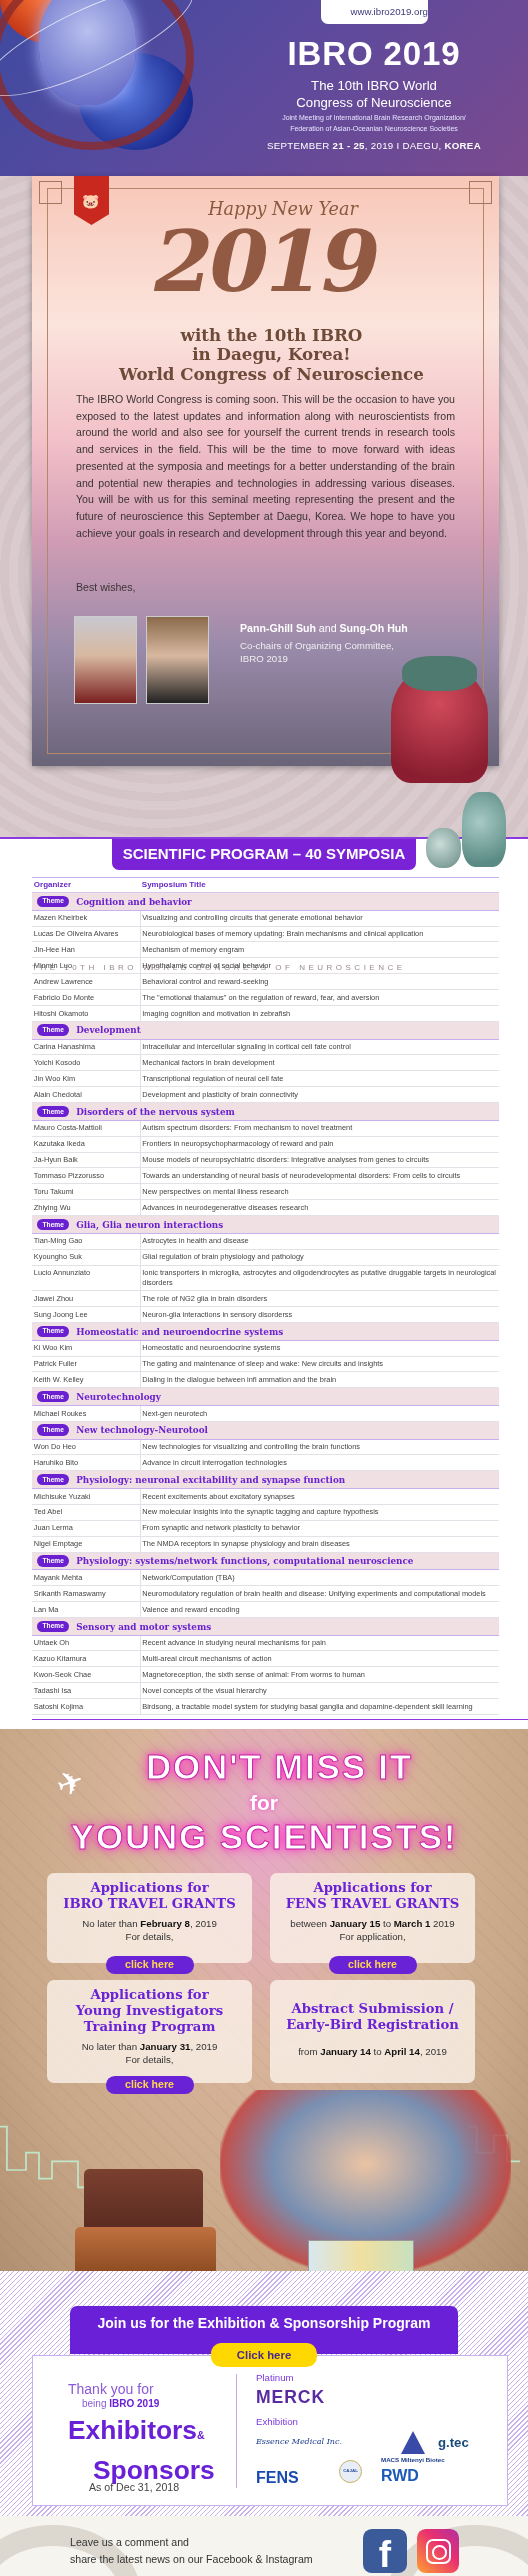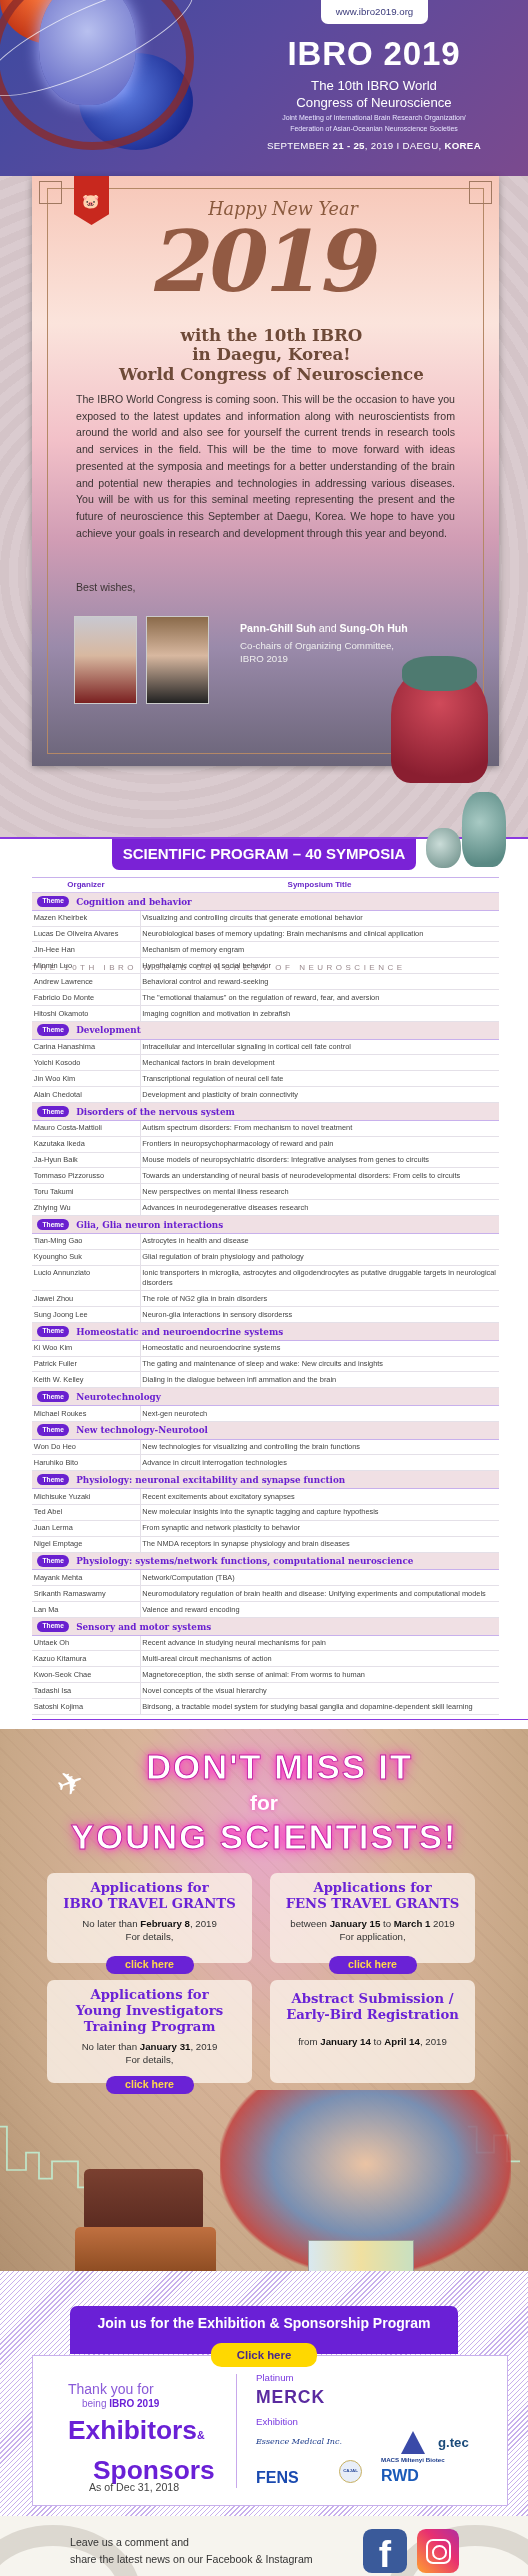--- a/index.html
+++ b/index.html
@@ -7,21 +7,21 @@
   .page { width: 528px; position: relative; overflow: hidden; }
 
   
   .header { height: 176px; position: relative; background: linear-gradient(135deg, #3d4aa0 0%, #5a4a9e 45%, #7b4a8e 100%); overflow: hidden; }
   .header .brain-art { position: absolute; left: -17.6px; top: -26.4px; width: 229px; height: 203px; }
   .header .orb-red { position: absolute; left: 17.6px; top: -17.6px; width: 106px; height: 88px; border-radius: 50%; background: radial-gradient(circle at 40% 40%, #ff7a3a, #b82a10 70%); }
   .header .orb-blue { position: absolute; left: 97px; top: 79px; width: 114px; height: 97px; border-radius: 50%; background: radial-gradient(circle at 40% 40%, #5a7ae0, #1a2a90 75%); }
   .header .ring { position: absolute; left: 8.8px; top: -8.8px; width: 203px; height: 185px; border-radius: 50%; border: 8.8px solid #8a2a2a; opacity: 0.8; }
   .header .brain { position: absolute; left: 57px; top: 8.8px; width: 97px; height: 123px; border-radius: 48% 48% 45% 45%; background: radial-gradient(circle at 50% 40%, #b8c0ef, #6a70c8 80%); box-shadow: 0 0 16px #aab4ff; }
   .header .orbit { position: absolute; left: -8.8px; top: 35px; width: 229px; height: 62px; border-radius: 50%; border: 1.8px solid rgba(255,255,255,0.7); transform: rotate(-25deg); }
-  .url-pill { position: absolute; left: 321px; top: 0; width: 107px; height: 24px; background: #fff; border-radius: 0 0 7px 7px; text-align: center; font-size: 9.7px; line-height: 24px; color: #3a3a7a; }
+  .url-pill { position: absolute; left: 321px; top: 0; width: 107px; height: 24px; background: #fff; border-radius: 0 0 7px 7px; text-align: right; font-size: 9.7px; line-height: 24px; color: #3a3a7a; }
   .hdr-title { position: absolute; left: 264px; top: 35px; width: 220px; text-align: center; color: #fff; font-weight: bold; font-size: 33px; letter-spacing: 0.9px; }
   .hdr-sub { position: absolute; left: 255px; top: 78px; width: 238px; text-align: center; color: #fff; font-size: 13.2px; line-height: 16.7px; }
   .hdr-joint { position: absolute; left: 255px; top: 113px; width: 238px; text-align: center; color: #e8e6ff; font-size: 7px; line-height: 10.6px; }
   .hdr-date { position: absolute; left: 255px; top: 140px; width: 238px; text-align: center; color: #fff; font-size: 9.7px; letter-spacing: 0.3px; }
   .hdr-date b { font-weight: bold; }
 
   
   .greet-section { position: relative; height: 661px; background: #d8c8cc; }
   .greet-bg-pattern { position: absolute; inset: 0; background: repeating-radial-gradient(circle at 30% 60%, rgba(255,255,255,0.06) 0 8.8px, rgba(0,0,0,0.02) 8.8px 17.6px); }
   .card { position: absolute; left: 32px; top: 0; width: 467px; height: 590px; background: linear-gradient(180deg, #f7c7b8 0%, #fbe4dc 25%, #f2c0c8 45%, #d09cb4 62%, #9a8aaa 80%, #6a6478 100%); box-shadow: 0 1.8px 7px rgba(0,0,0,0.35); }
@@ -45,21 +45,21 @@
   .knot { position: absolute; left: 370px; top: 480px; width: 75px; height: 35px; background: #4e7a70; border-radius: 40%; }
   .vase-big { position: absolute; left: 462px; top: 616px; width: 44px; height: 75px; background: radial-gradient(circle at 40% 40%, #a8cac4, #5a8a84 80%); border-radius: 40% 40% 30% 30%; }
   .vase-small { position: absolute; left: 426px; top: 652px; width: 35px; height: 40px; background: radial-gradient(circle at 40% 40%, #cadcd8, #7a9a94 80%); border-radius: 45%; }
   .greet-footer { position: absolute; left: 32px; top: 787px; font-size: 8px; letter-spacing: 3.5px; color: #9a8a8e; }
 
   
   .sp-divider { height: 1.8px; background: #8a3ae0; }
   .sp-tab { margin: 0 auto; width: 304px; height: 31px; background: #7a22d6; border-radius: 0 0 7px 7px; color: #fff; font-weight: bold; font-size: 15px; text-align: center; line-height: 30px; }
   .program { padding: 7px 0 8.8px 32px; position: relative; }
   table.sym { width: 467px; border-collapse: collapse; font-size: 7.4px; color: #444; }
-  table.sym th { text-align: center; color: #6a2ac8; font-weight: bold; font-size: 8px; padding: 2.6px 1.8px; border-top: 1.8px solid #c8b0ec; border-bottom: 0.9px solid #d8c8ee; margin-left: 8px; }
+  table.sym th { text-align: left; color: #6a2ac8; font-weight: bold; font-size: 8px; padding: 2.6px 1.8px; border-top: 1.8px solid #c8b0ec; border-bottom: 0.9px solid #d8c8ee; margin-left: 8px; }
   table.sym td { padding: 2.6px 1.8px; border-bottom: 0.9px solid #e4e0e8; vertical-align: top; line-height: 9.7px; }
   table.sym td.org { width: 108px; border-right: 0.9px solid #e4e0e8; }
   tr.theme td { background: #f0e0e4; border-bottom: 0.9px solid #c8b0ec; padding: 2.6px 5.3px; color: #6a20d0; font-family: "DejaVu Serif", serif; font-weight: bold; font-size: 8.8px; }
   .theme-badge { display: inline-block; background: #6a20d0; color: #fff; font-family: "Liberation Sans", sans-serif; font-size: 6.6px; padding: 0.9px 5.3px; border-radius: 7px; margin-right: 7px; vertical-align: 0.9px; }
   .program-end { height: 1.8px; background: #8a3ae0; margin-top: 3.5px; }
 
   
   .young { position: relative; height: 542px; background: radial-gradient(ellipse at 50% 20%, #e8a8c8 0%, #d8b49a 35%, #c8a888 70%, #b09070 100%); overflow: hidden; }
   .young .map-lines { position: absolute; inset: 0; background: repeating-linear-gradient(45deg, rgba(120,80,60,0.05) 0 1.8px, transparent 1.8px 12.3px); }
   .plane { position: absolute; left: 57px; top: 35px; font-size: 32px; color: #fff; transform: rotate(-20deg); }
@@ -68,21 +68,21 @@
   .neon2 { position: absolute; left: 0; width: 100%; top: 62px; text-align: center; font-weight: bold; color: #fff; font-size: 21px; text-shadow: 0 0 5.3px #ff40d0; }
   .neon3 { top: 88px; }
   .gcard { position: absolute; width: 205px; background: rgba(250,240,232,0.82); border-radius: 7px; text-align: center; padding-top: 7px; }
   .gcard .gt { font-family: "DejaVu Serif", serif; font-weight: bold; color: #6a22d6; font-size: 13.2px; line-height: 16px; }
   .gcard .gd { font-size: 9.7px; color: #333; margin-top: 4.4px; line-height: 13.2px; }
   .gcard .gd b { font-weight: bold; color: #111; }
   .click-btn { position: absolute; left: 50%; transform: translateX(-50%); bottom: -10.6px; width: 88px; height: 17.6px; border-radius: 8.8px; background: #6a22d6; color: #ffd84a; font-weight: bold; font-size: 10.6px; line-height: 17.6px; text-align: center; cursor: pointer; }
   .gc1 { left: 47px; top: 144px; height: 90px; }
   .gc2 { left: 270px; top: 144px; height: 90px; }
   .gc3 { left: 47px; top: 251px; height: 103px; }
-  .gc4 { left: 270px; top: 251px; height: 103px; padding-top: 11px; }
+  .gc4 { left: 270px; top: 251px; height: 103px; padding-top: 21px; }
   .skyline { position: absolute; left: 0; right: 0; top: 388px; height: 79px; border-top: 1.8px solid rgba(180,255,220,0.0); }
   .suitcase1 { position: absolute; left: 84px; top: 440px; width: 119px; height: 62px; background: linear-gradient(#7a4030, #5a2a20); border-radius: 5.3px; }
   .suitcase2 { position: absolute; left: 75px; top: 498px; width: 141px; height: 48px; background: linear-gradient(#c07040, #8a4a20); border-radius: 5.3px; }
   .people { position: absolute; left: 220px; top: 361px; width: 291px; height: 185px; background: radial-gradient(ellipse at 50% 40%, #f0c8a8 0%, #6a8ab8 45%, #c04040 70%, transparent 72%); opacity: 0.85; }
   .worldmap { position: absolute; left: 308px; top: 511px; width: 106px; height: 35px; background: linear-gradient(90deg, #d8e8f0, #f0e0a0, #c8e0c0); border: 0.9px solid #999; }
 
   
   .exhib { position: relative; height: 245px; background: repeating-linear-gradient(135deg, #fff 0 2.6px, #c8b0ec 2.6px 3.5px); }
   .join-bar { position: absolute; left: 70px; top: 35px; width: 388px; height: 48px; background: #6a20d6; border-radius: 7px 7px 0 0; color: #fff; font-weight: bold; font-size: 14px; text-align: center; padding-top: 8.8px; }
   .yellow-btn { position: absolute; left: 211px; top: 72px; width: 106px; height: 24px; background: #ffd800; border-radius: 10.6px; color: #4a2a8a; font-weight: bold; font-size: 11.4px; line-height: 24px; text-align: center; z-index: 2; cursor: pointer; }

